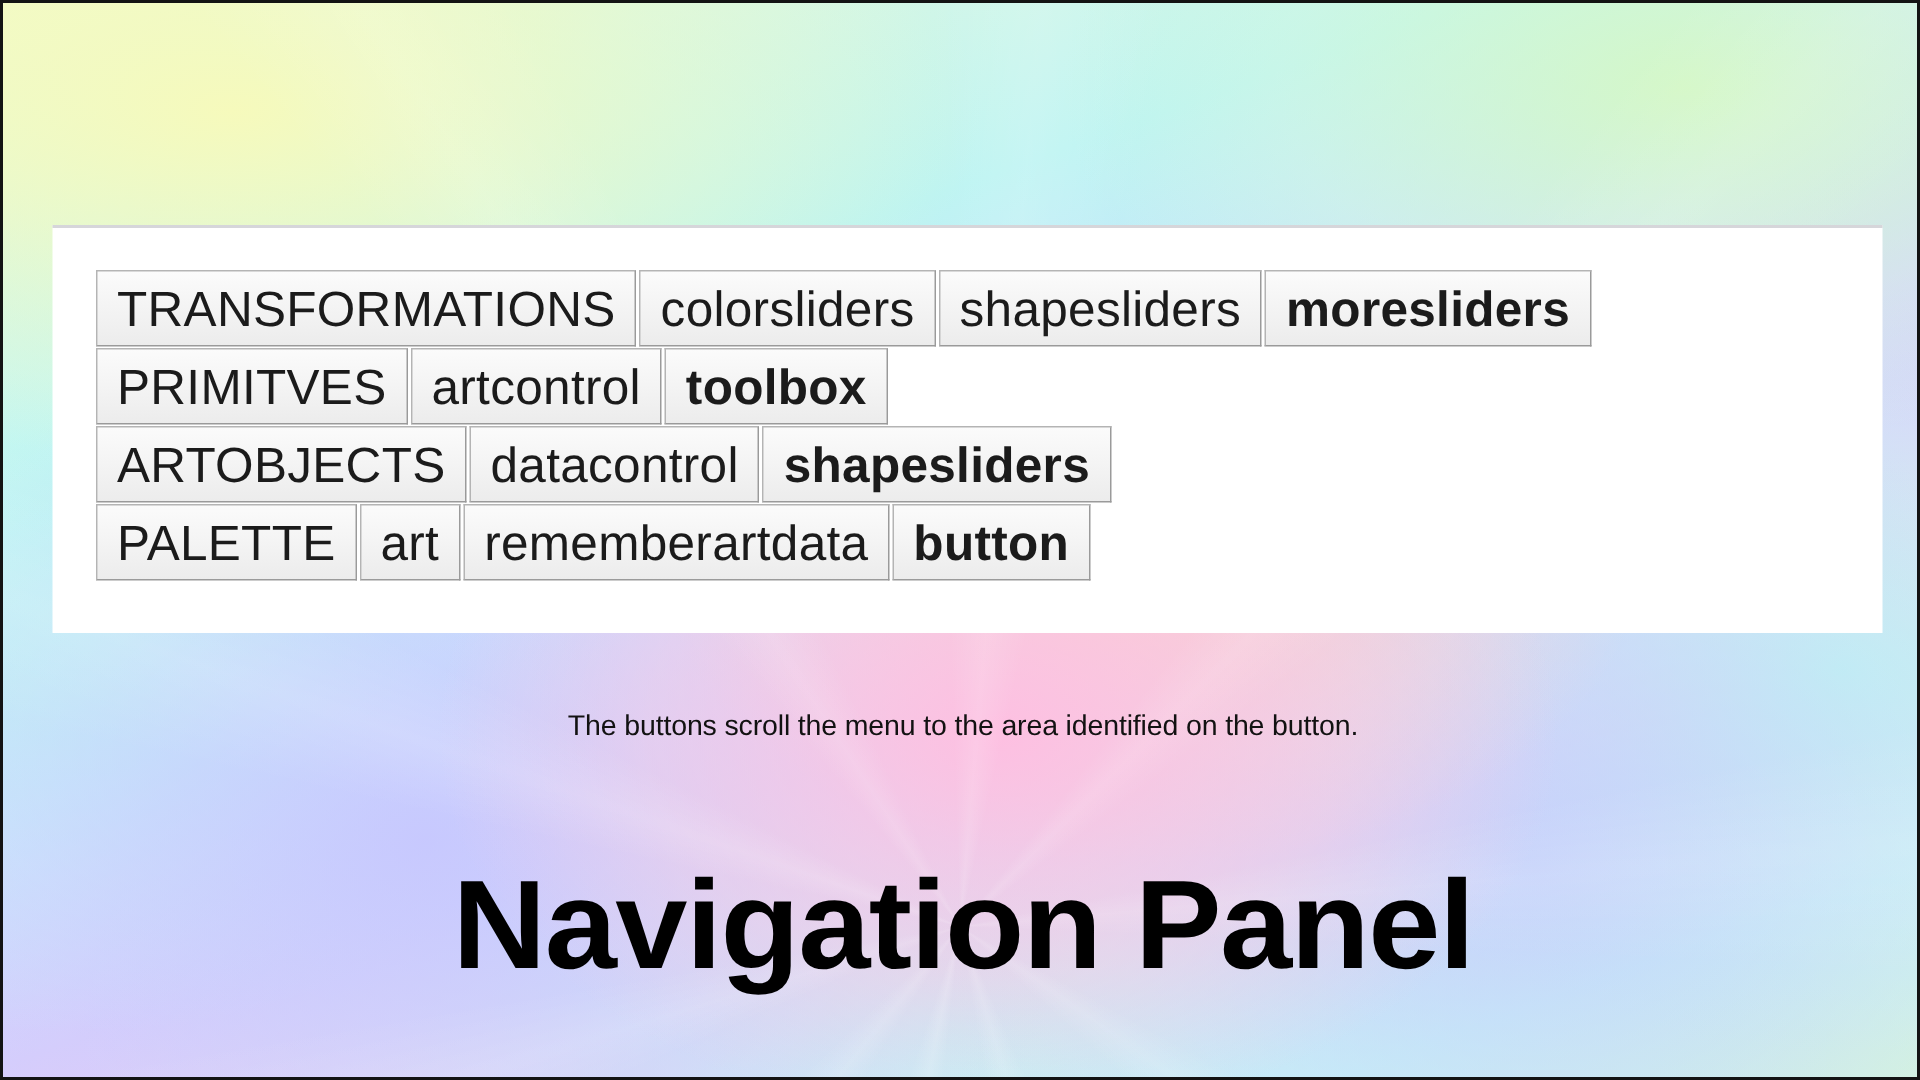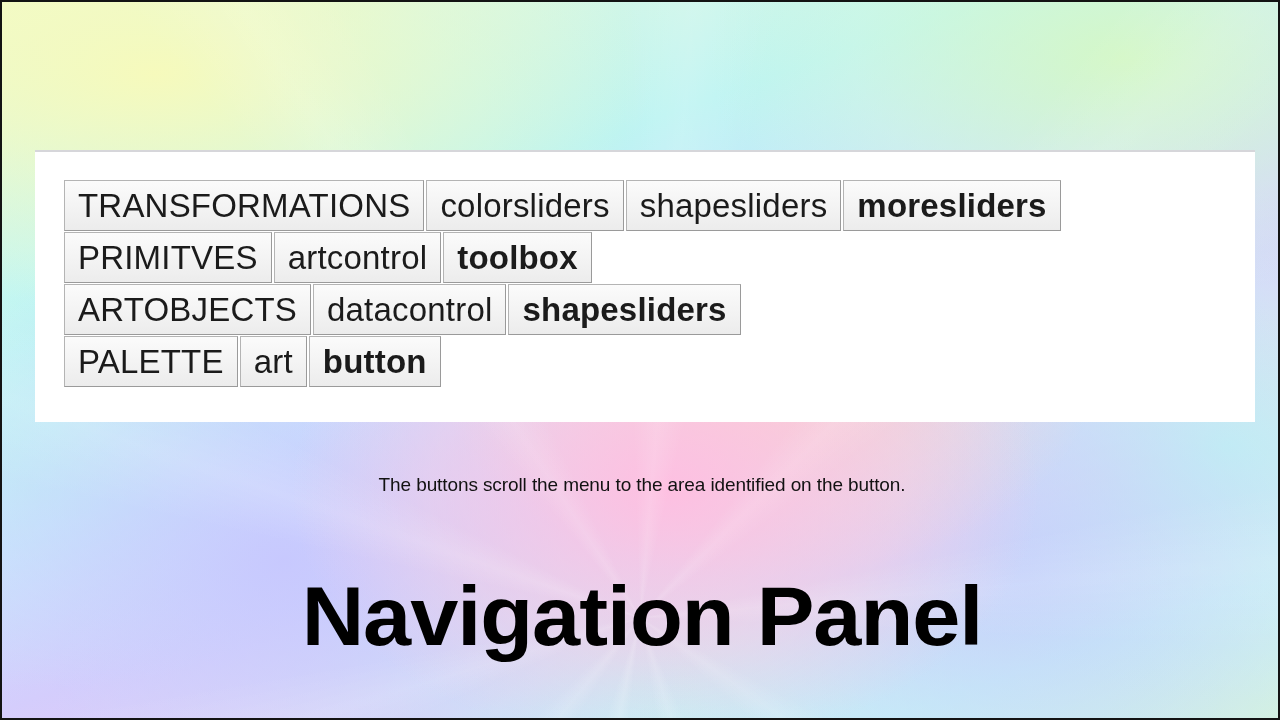--- a/index.html
+++ b/index.html
@@ -186,20 +186,21 @@
 
       <div class="btn-row">
         <div class="nav-btn">ARTOBJECTS</div>
         <div class="nav-btn">datacontrol</div>
         <div class="nav-btn">shapesliders</div>
       </div>
 
       <div class="btn-row">
         <div class="nav-btn">PALETTE</div>
         <div class="nav-btn">art</div>
+        <div class="nav-btn">rememberartdata</div>
         <div class="nav-btn">button</div>
       </div>
 
     </div>
   </div>
 
   <div id="caption">The buttons scroll the menu to the area identified on the button.</div>
 
   <div id="slide-title">Navigation Panel</div>
 

